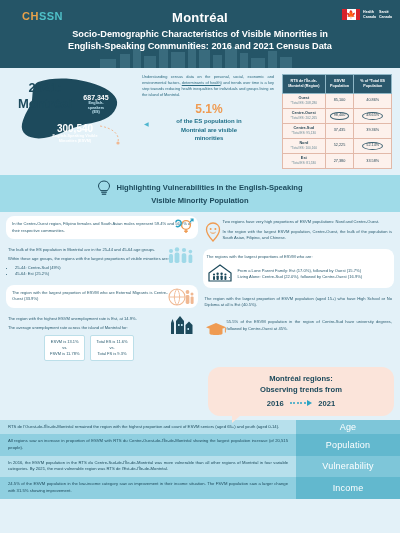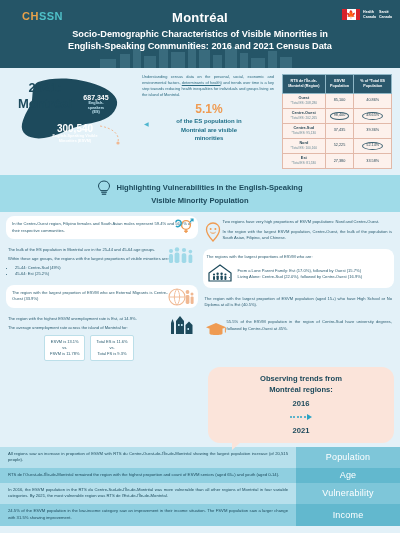--- a/index.html
+++ b/index.html
@@ -128,21 +128,21 @@
     padding:3px 5px; text-align:center; font-size:4px; color:#2b5c70; line-height:1.5;
   }
 
   
   .bubble-wrap { padding: 3px 6px 0 6px; display:flex; justify-content:flex-end; }
   .bubble {
     position:relative; background:#fbe4da; border-radius:12px;
     padding:7px 14px 8px 14px; text-align:center; width: 186px;
   }
   .bubble-t1 { color:#1d4a5c; font-size:7.6px; font-weight:bold; line-height:1.4; }
-  .bubble-years { margin-top:3px; display:flex; align-items:center; justify-content:center; gap:6px;flex-direction:column; }
+  .bubble-years { margin-top:3px; display:flex; align-items:center; justify-content:center; gap:6px; }
   .bubble-years .yr { color:#1d4a5c; font-size:7.6px; font-weight:bold; }
   .dots { display:flex; align-items:center; gap:1.5px; }
   .dots i { width:2px; height:2px; border-radius:50%; background:#2aa3c4; display:block; }
   .arrowhead { width:0;height:0;border-left:5px solid #2aa3c4;border-top:3px solid transparent;border-bottom:3px solid transparent; }
   .bubble:after {
     content:""; position:absolute; left:24px; bottom:-7px;
     width:0;height:0;border-top:8px solid #fbe4da;border-right:9px solid transparent;
   }
 
   
@@ -433,45 +433,45 @@
           <path d="M4.5 7 L4.5 11.6 C4.5 13.6 17.5 13.6 17.5 11.6 L17.5 7" fill="#ef9b52"></path>
           <path d="M20.4 5.6 L20.4 10.5" stroke="#ef9b52" stroke-width="1" fill="none"></path>
         </svg>
         <div class="txt">55.5% of the ESVM population in the region of Centre-Sud have university degrees, followed by Centre-Ouest at 45%.</div>
       </div>
     </div>
   </div>
 
   <div class="bubble-wrap">
     <div class="bubble">
+      <div class="bubble-t1">Montréal regions:</div>
       <div class="bubble-t1">Observing trends from</div>
-      <div class="bubble-t1">Montréal regions:</div>
       <div class="bubble-years">
         <span class="yr">2016</span>
         <span class="dots">
           <i></i>
             <i></i>
             <i></i>
             <i></i>
             <i></i>
             <span class="arrowhead"></span>
         </span>
         <span class="yr">2021</span>
       </div>
     </div>
   </div>
 
   <div class="trend" id="trend-list">
       <div class="trend-row">
+        <div class="trend-txt">RTS de l'Ouest-de-l'Île-de-Montréal remained the region with the highest proportion and count of ESVM seniors (aged 65+) and youth (aged 0-14).</div>
+        <div class="trend-lbl">Age</div>
+      </div>
+      <div class="trend-row">
         <div class="trend-txt">All regions saw an increase in proportion of ESVM with RTS du Centre-Ouest-de-l'Île-de-Montréal showing the largest population increase (of 20,515 people).</div>
         <div class="trend-lbl">Population</div>
-      </div>
-      <div class="trend-row">
-        <div class="trend-txt">RTS de l'Ouest-de-l'Île-de-Montréal remained the region with the highest proportion and count of ESVM seniors (aged 65+) and youth (aged 0-14).</div>
-        <div class="trend-lbl">Age</div>
       </div>
       <div class="trend-row">
         <div class="trend-txt">In 2016, the ESVM population in the RTS du Centre-Sud-de-l'Île-de-Montréal was more vulnerable than all other regions of Montréal in four variable categories. By 2021, the most vulnerable region was RTS de l'Est-de-l'Île-de-Montréal.</div>
         <div class="trend-lbl">Vulnerability</div>
       </div>
       <div class="trend-row">
         <div class="trend-txt">24.5% of the ESVM population in the low-income category saw an improvement in their income situation. The FSVM population saw a larger change with 31.5% showing improvement.</div>
         <div class="trend-lbl">Income</div>
       </div>
     </div>

